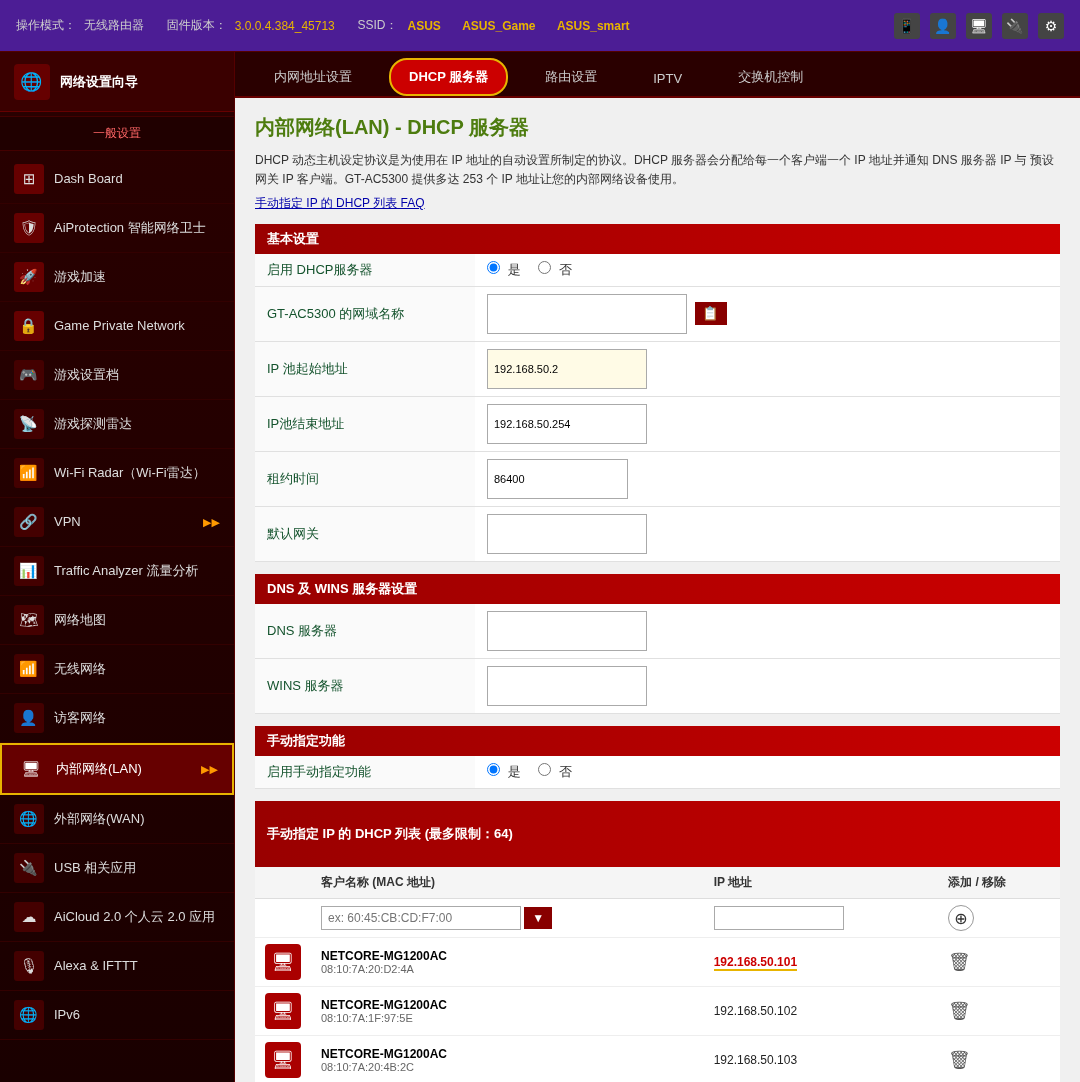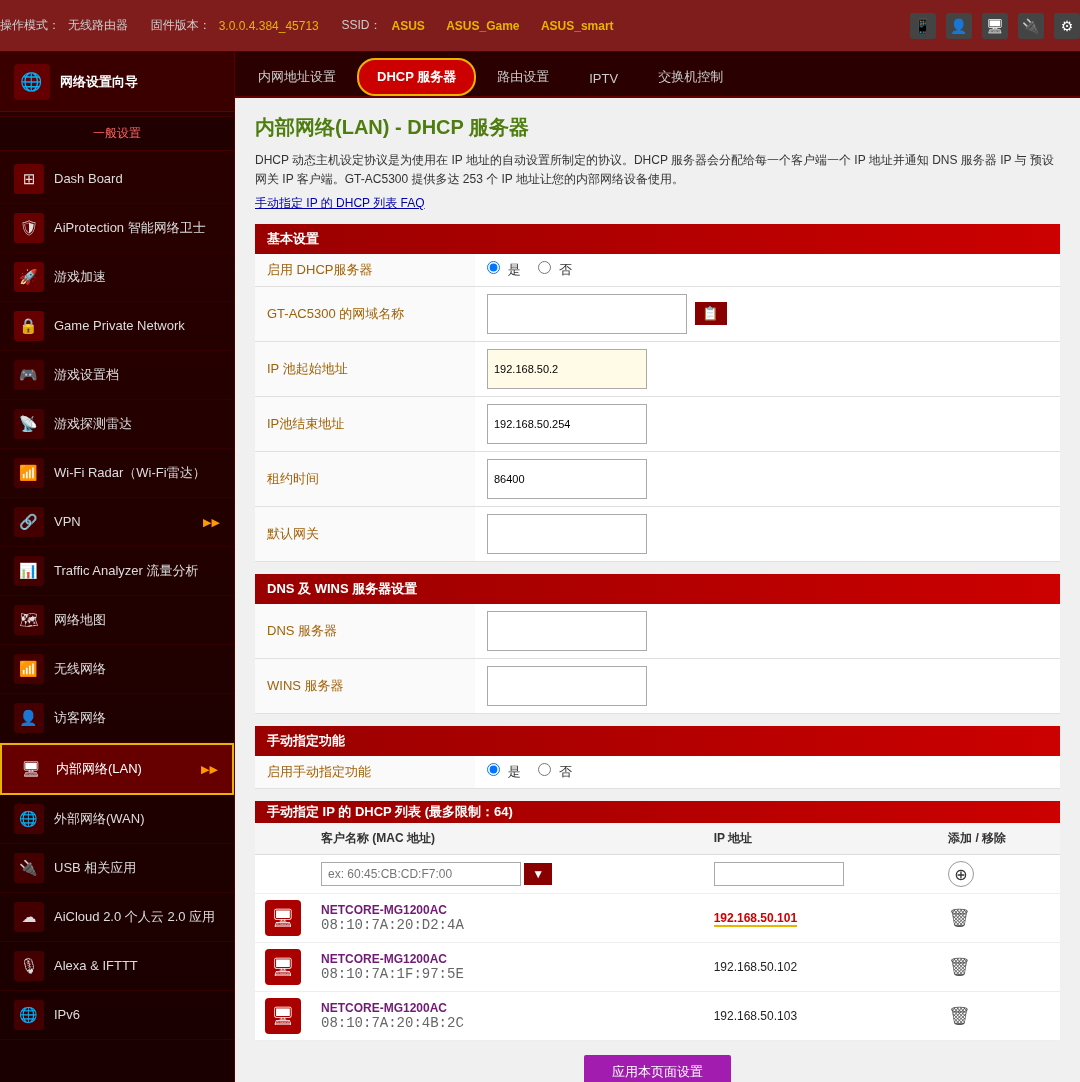--- a/index.html
+++ b/index.html
@@ -1,22 +1,22 @@
 <!DOCTYPE html>
 <html><head>
   <meta charset="utf-8">
   <style>
     * { box-sizing: border-box; margin: 0; padding: 0; }
     body { font-family: Arial, sans-serif; background: #1a0000; color: #fff; font-size: 13px; width: 1080px; height: 1082px; overflow: hidden; display: flex; flex-direction: column; }
 
     
     .topbar {
-      background: #7f1d1d;
+      background: #4c1d95;
       border-bottom: 1px solid #500;
-      padding: 6px 0;
+      padding: 6px 16px;
       display: flex;
       align-items: center;
       justify-content: space-between;
       min-height: 52px;
     }
     .topbar-left { display: flex; align-items: center; gap: 8px; color: #ccc; font-size: 12px; }
     .topbar-left span { color: #ccc; }
     .topbar-left a { color: #e8b400; text-decoration: none; }
     .topbar-left .ssid-label { color: #ccc; }
     .topbar-left .ssid-val { color: #e8b400; font-weight: bold; margin-left: 2px; }
@@ -59,23 +59,23 @@
     .sidebar-item-label { flex: 1; line-height: 1.3; }
     .sidebar-arrow { color: #f90; font-size: 11px; }
 
     
     .content { flex: 1; display: flex; flex-direction: column; overflow: hidden; }
 
     
     .tabs {
       background: #2a0000;
       display: flex; align-items: flex-end;
-      padding: 0 4px;
+      padding: 0 20px;
       border-bottom: 2px solid #600;
-      gap: 2px;
+      gap: 18px;
       min-height: 46px;
     }
     .tab {
       padding: 10px 18px;
       cursor: pointer;
       color: #ccc;
       font-size: 13px;
       border: 1px solid transparent;
       border-bottom: none;
       border-radius: 4px 4px 0 0;
@@ -104,49 +104,49 @@
       background: linear-gradient(to right, #900, #c00);
       color: #fff;
       padding: 6px 12px;
       font-weight: bold;
       font-size: 13px;
       margin: 12px 0 0 0;
     }
     .form-table { width: 100%; border-collapse: collapse; background: #fff; }
     .form-table tr { border-bottom: 1px solid #e0e0e0; }
     .form-table td { padding: 7px 12px; vertical-align: middle; font-size: 13px; }
-    .form-table td:first-child { width: 220px; color: #a16207; background: #fafafa; }
+    .form-table td:first-child { width: 220px; color: #14532d; background: #fafafa; }
     input[type="text"] {
       border: 1px solid #aaa;
       padding: 13px 6px;
       font-size: 11px;
       width: 180px;
     }
     input[type="radio"] { margin-right: 4px; }
     .radio-group label { margin-right: 14px; font-size: 13px; color: #333; cursor: pointer; }
 
     .dhcp-list-header {
       background: linear-gradient(to right, #900, #c00);
       color: #fff;
-      padding: 2px 12px;
+      padding: 24px 12px;
       font-size: 13px;
       font-weight: bold;
       margin-top: 12px;
     }
     .dhcp-table { width: 100%; border-collapse: collapse; background: #fff; }
     .dhcp-table th { background: #f5f5f5; padding: 7px 10px; font-size: 12px; color: #333; border-bottom: 1px solid #ddd; text-align: left; }
     .dhcp-table td { padding: 6px 10px; font-size: 12px; border-bottom: 1px solid #eee; vertical-align: middle; }
     .dhcp-table .mac-input { width: 200px; border: 1px solid #aaa; padding: 4px 6px; font-size: 12px; }
     .dhcp-table .ip-input { width: 130px; border: 1px solid #aaa; padding: 4px 6px; font-size: 12px; }
     .dropdown-btn { background: #800; color: #fff; border: none; padding: 4px 8px; cursor: pointer; font-size: 12px; }
     .add-btn { background: #fff; border: 1px solid #999; border-radius: 50%; width: 26px; height: 26px; display: flex; align-items: center; justify-content: center; cursor: pointer; font-size: 16px; color: #333; }
     .del-btn { background: #fff; border: none; cursor: pointer; font-size: 18px; color: #555; }
     .device-icon { width: 36px; height: 36px; background: #a00; border-radius: 4px; display: flex; align-items: center; justify-content: center; color: #fff; font-size: 18px; }
-    .device-name { font-size: 12px; font-weight: bold; color: #701a75; }
-    .device-mac { font-size: 14px; color: #666; font-family: Liberation Mono, monospace; }
+    .device-name { font-size: 12px; font-weight: bold; color: #000000; }
+    .device-mac { font-size: 11px; color: #666; }
     .ip-highlighted { color: #c00; border-bottom: 2px solid #e8b400; font-weight: bold; }
 
     .apply-btn {
       background: #a21caf;
       color: #fff;
       border: none;
       padding: 8px 28px;
       font-size: 13px;
       cursor: pointer;
       margin: 14px auto;
@@ -323,21 +323,21 @@
         </tr>
         <tr>
           <td>IP池结束地址</td>
           <td>
             <input type="text" value="192.168.50.254" style="width: 160px;">
           </td>
         </tr>
         <tr>
           <td>租约时间</td>
           <td>
-            <input type="text" value="86400" style="width: 160px;">
+            <input type="text" value="86400" style="width: 141px;">
           </td>
         </tr>
         <tr>
           <td>默认网关</td>
           <td>
             <input type="text" style="width: 160px;">
           </td>
         </tr>
       </tbody>
         </table>

